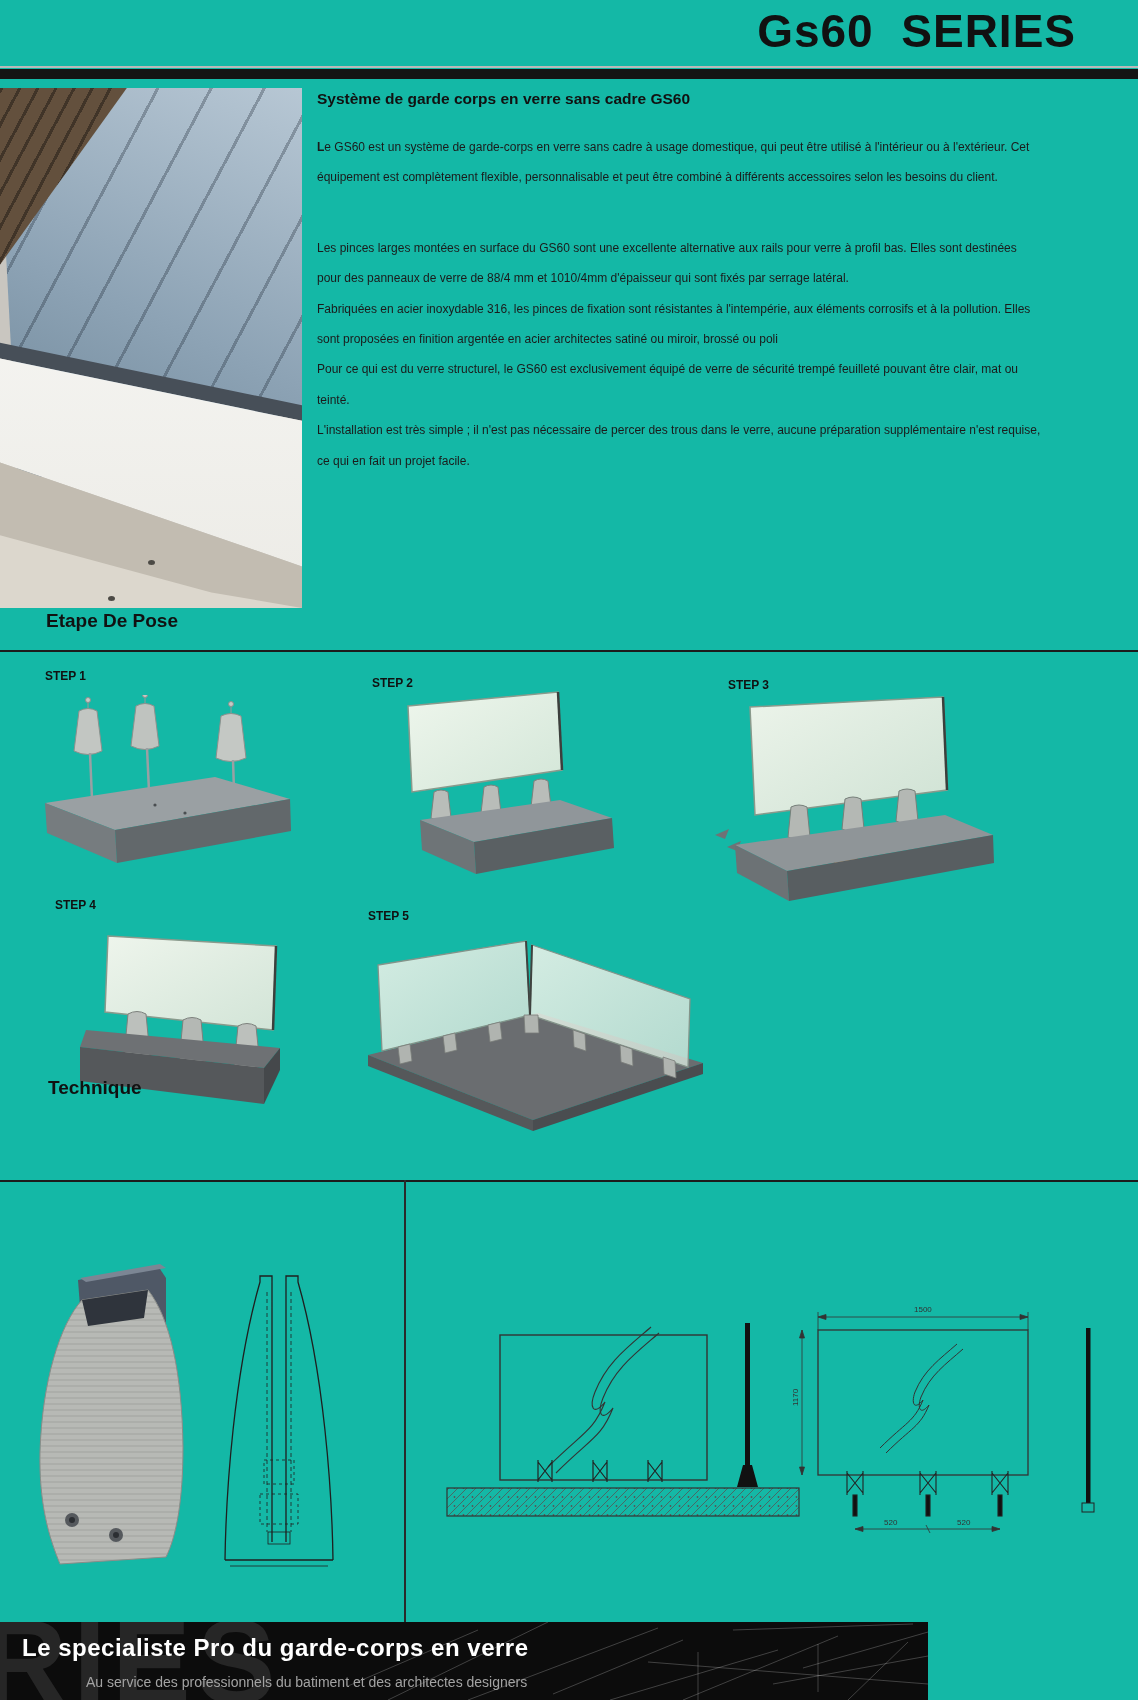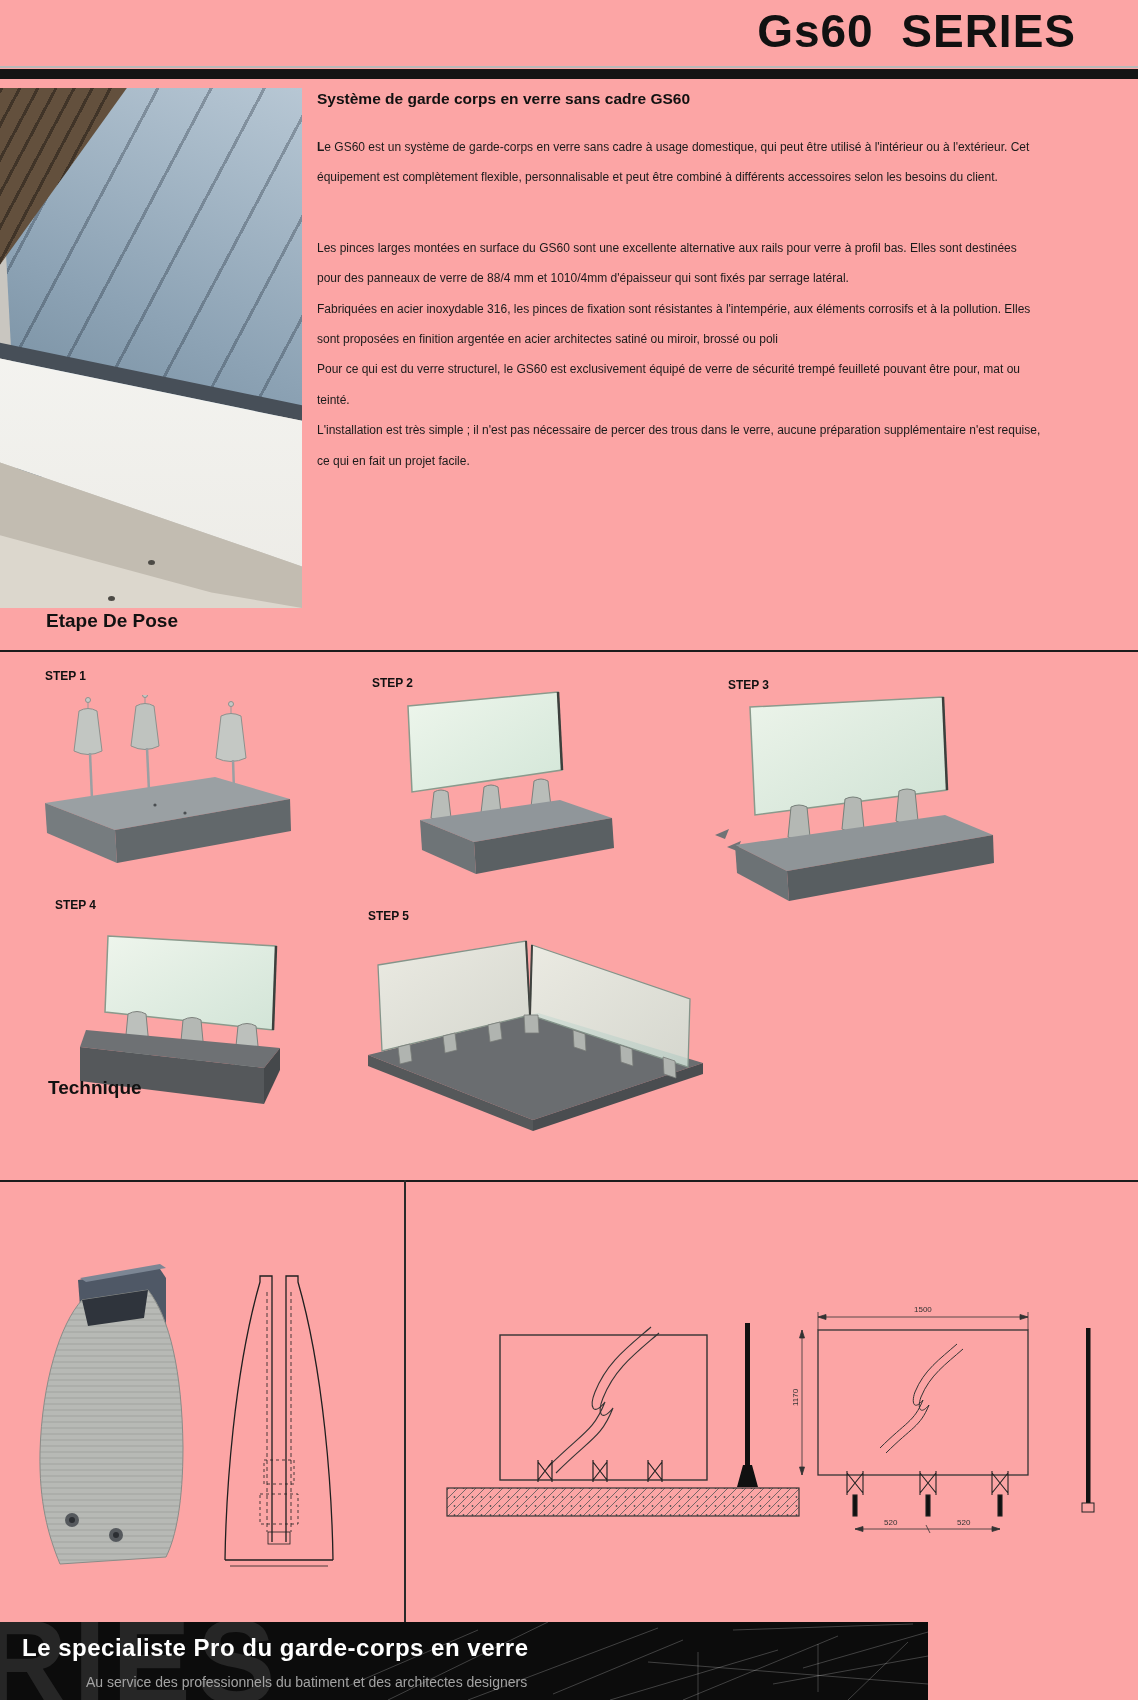--- a/index.html
+++ b/index.html
@@ -1,16 +1,16 @@
 <!DOCTYPE html>
 <html><head>
 <meta charset="utf-8">
 <style>
   html,body{margin:0;padding:0;background:#ffffff;}
-  .page{position:relative;width:1138px;height:1700px;background:#fca5a5;overflow:hidden;
+  .page{position:relative;width:1138px;height:1700px;background:#14b8a6;overflow:hidden;
         font-family:"Liberation Sans",sans-serif;color:#1a1a1a;}
   
   .brand-title{position:absolute;top:4px;right:62px;font-size:46px;font-weight:800;
         letter-spacing:1px;color:#111;white-space:pre;}
   .rule-thin{position:absolute;left:0;top:66px;width:100%;height:2px;background:#b9b9b9;}
   .rule-thick{position:absolute;left:0;top:69px;width:100%;height:10px;background:#141414;}
   
   .photo{position:absolute;left:0;top:88px;width:302px;height:520px;overflow:hidden;background:#c9c6c0;}
   .photo .glass{position:absolute;inset:0;
         background:linear-gradient(205deg,#b7c7d4 0%,#8da3b5 45%,#6f8799 80%);
@@ -87,21 +87,21 @@
     <div class="dot1"></div>
     <div class="dot2"></div>
   </div>
 
   <div class="copy">
     <h3>Système de garde corps en verre sans cadre GS60</h3>
     <p class="lead">Le GS60 est un système de garde-corps en verre sans cadre à usage domestique, qui peut être utilisé à l'intérieur ou à l'extérieur. Cet équipement est complètement flexible, personnalisable et peut être combiné à différents accessoires selon les besoins du client.</p>
     <div class="desc-body">
       <p>Les pinces larges montées en surface du GS60 sont une excellente alternative aux rails pour verre à profil bas. Elles sont destinées pour des panneaux de verre de 88/4 mm et 1010/4mm d'épaisseur qui sont fixés par serrage latéral.</p>
       <p>Fabriquées en acier inoxydable 316, les pinces de fixation sont résistantes à l'intempérie, aux éléments corrosifs et à la pollution. Elles sont proposées en finition argentée en acier architectes satiné ou miroir, brossé ou poli</p>
-      <p>Pour ce qui est du verre structurel, le GS60 est exclusivement équipé de verre de sécurité trempé feuilleté pouvant être pour, mat ou teinté.</p>
+      <p>Pour ce qui est du verre structurel, le GS60 est exclusivement équipé de verre de sécurité trempé feuilleté pouvant être clair, mat ou teinté.</p>
       <p>L'installation est très simple ; il n'est pas nécessaire de percer des trous dans le verre, aucune préparation supplémentaire n'est requise, ce qui en fait un projet facile.</p>
     </div>
   </div>
 
   <div class="sec-head etape-head">Etape De Pose</div>
   <div class="rule-steps"></div>
 
   <div class="step-label sl1">STEP 1</div>
   <div class="step-label sl2">STEP 2</div>
   <div class="step-label sl3">STEP 3</div>

